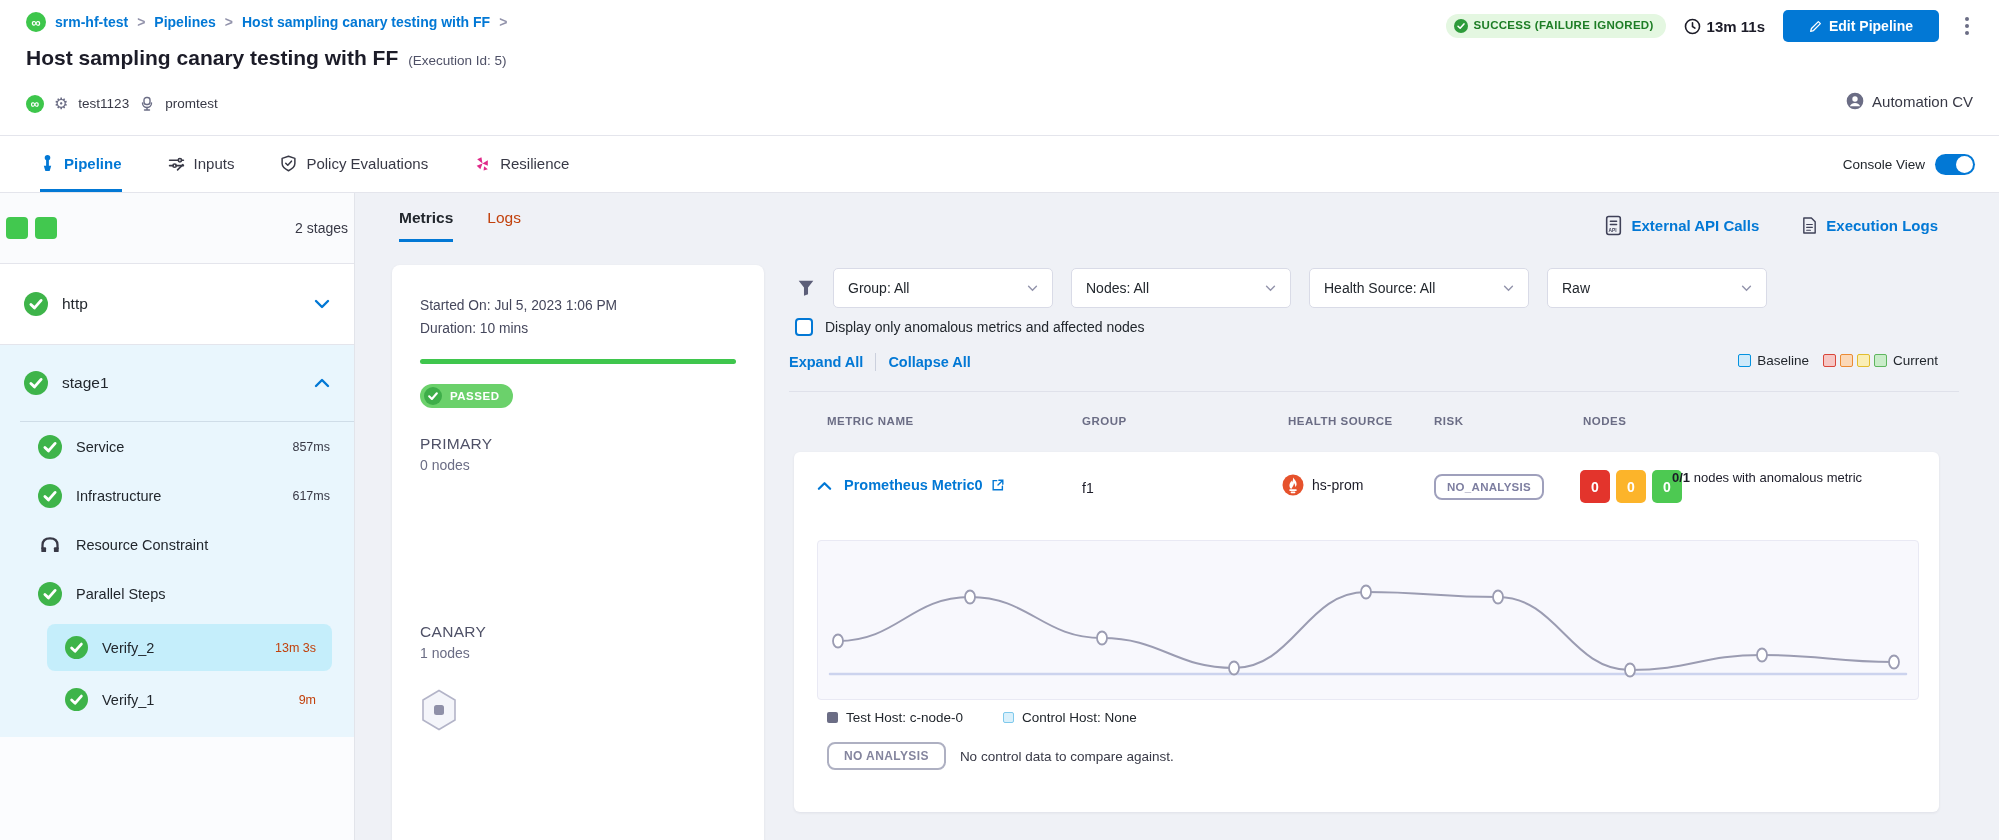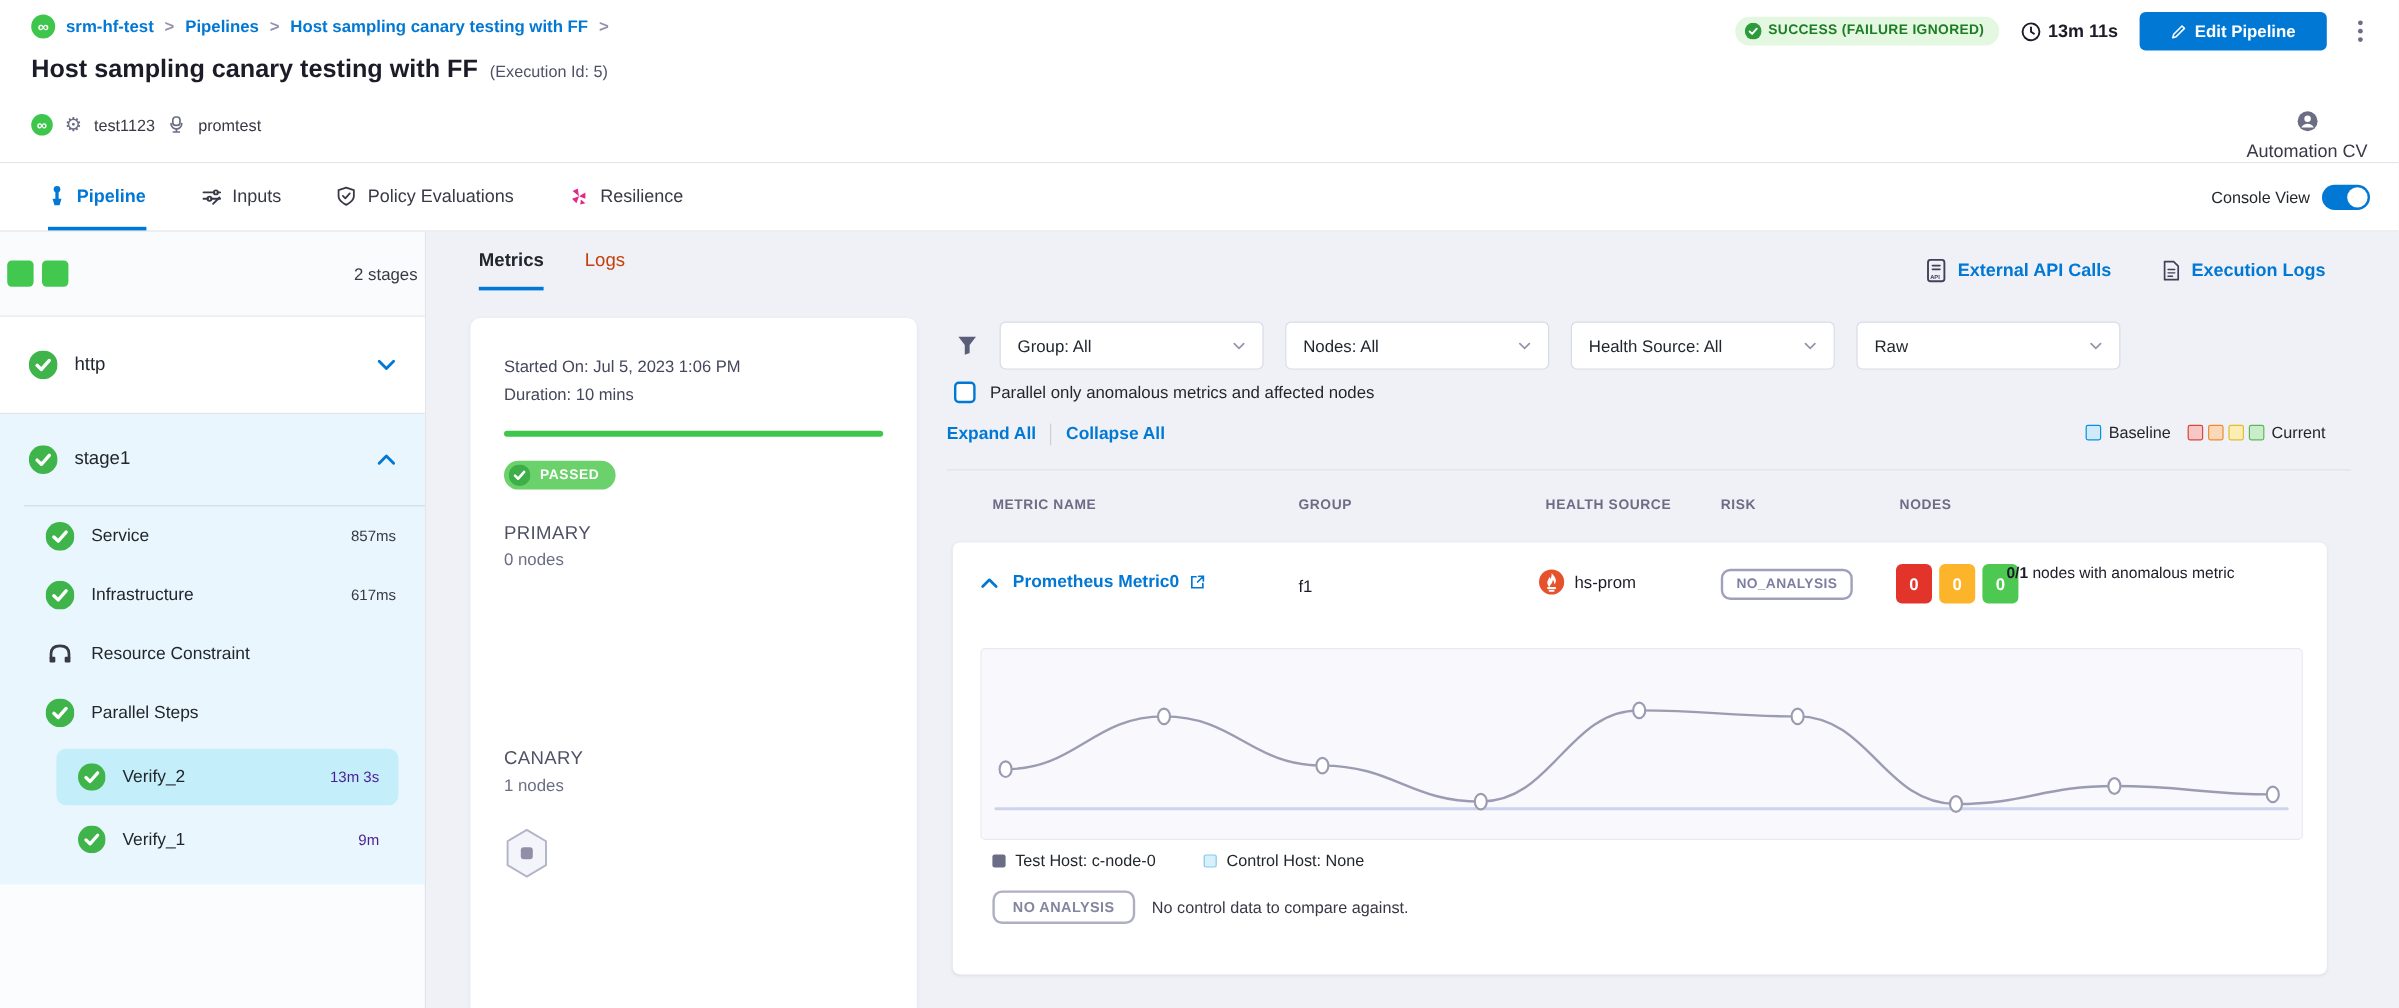--- a/index.html
+++ b/index.html
@@ -18,21 +18,21 @@
   .status-pill { display:flex; gap:6px; background:#e4f7e1; color:#1d7d25; font-size:11.5px; font-weight:700; letter-spacing:.3px; padding:5px 12px 5px 8px; border-radius:13px; }
   .timer { display:flex; align-items:center; gap:6px; font-size:15px; font-weight:700; color:#1c1c28; }
   .btn-primary { display:flex; align-items:center; gap:7px; background:#0278d5; color:#fff; font-size:14px; font-weight:600; padding:8px 26px; border-radius:5px; border:none; cursor:pointer; }
   .kebab { display:flex; flex-direction:column; gap:3px; padding:6px 8px; cursor:pointer; }
   .kebab i { width:4px; height:4px; border-radius:50%; background:#6b6d85; }
   .title-row { position:absolute; left:26px; top:46px; display:flex; align-items:baseline; gap:10px; }
   .page-title { font-size:21px; font-weight:700; color:#1c1c28; }
   .exec-id { font-size:13.5px; color:#4f5167; }
   .meta-row { position:absolute; left:26px; top:94px; display:flex; align-items:center; gap:10px; font-size:13.5px; color:#383946; }
   .gear { color:#6b6d85; font-size:16px; }
-  .user-chip { position:absolute; right:26px; top:92px; display:flex; align-items:center; gap:8px; font-size:15px; color:#383946;flex-direction:column; }
+  .user-chip { position:absolute; right:26px; top:92px; display:flex; align-items:center; gap:8px; font-size:15px; color:#383946; }
 
   
   .tabbar { position:absolute; top:136px; left:0; right:0; height:57px; background:#fff; border-bottom:1px solid #e4e5ec; z-index:3; }
   .tabs { position:absolute; left:40px; top:0; height:100%; display:flex; gap:46px; }
   .tab { display:flex; align-items:center; gap:9px; font-size:15px; color:#383946; cursor:pointer; height:100%; border-bottom:3px solid transparent; padding-top:2px; }
   .tab.active { color:#0278d5; font-weight:700; border-bottom-color:#0278d5; }
   .console-view { position:absolute; right:24px; top:0; height:100%; display:flex; align-items:center; gap:10px; font-size:13.5px; color:#22272d; }
   .toggle { width:40px; height:21px; border-radius:11px; background:#0278d5; position:relative; cursor:pointer; }
   .toggle .knob { position:absolute; right:2px; top:2px; width:17px; height:17px; border-radius:50%; background:#fff; }
 
@@ -46,21 +46,21 @@
   .chev-right { margin-left:auto; }
   .stage-block { background:#e9f6fd; padding-bottom:14px; }
   .stage-hdr { height:76px; display:flex; align-items:center; padding:0 24px; cursor:pointer; }
   .stage-div { border-top:1px solid #cfdde8; margin-left:20px; }
   .srow { height:49px; display:flex; align-items:center; padding-left:38px; padding-right:24px; cursor:pointer; }
   .srow .lbl { font-size:14.5px; color:#22272d; margin-left:14px; }
   .srow .time { margin-left:auto; font-size:12.5px; color:#383946; }
   .vrow { height:47px; display:flex; align-items:center; margin-left:47px; margin-right:22px; padding:0 16px 0 18px; border-radius:8px; cursor:pointer; }
   .vrow.selected { background:#c5eefb; }
   .vrow .lbl { font-size:14.5px; color:#22272d; margin-left:14px; }
-  .vrow .time { margin-left:auto; font-size:12.5px; color:#4c1d95; }
+  .vrow .time { margin-left:auto; font-size:12.5px; color:#c2410c; }
 
   
   .region { position:absolute; top:193px; left:355px; right:0; bottom:0; background:#eff1f6; }
   .mtabs { position:absolute; left:44px; top:16px; display:flex; gap:34px; }
   .mtab { font-size:15.5px; color:#c2410c; padding-bottom:12px; cursor:pointer; border-bottom:3px solid transparent; }
   .mtab.active { font-weight:700; color:#22272d; border-bottom-color:#0278d5; }
   .mid-card { position:absolute; left:37px; top:72px; width:372px; bottom:0; background:#fff; border-radius:8px 8px 0 0; box-shadow:0 1px 3px rgba(40,41,61,.08); padding:30px 28px; }
   .started { font-size:13.8px; color:#45475c; line-height:1.65; }
   .gbar { margin-top:18px; height:5px; border-radius:3px; background:#3fc64d; }
   .passed-pill { margin-top:20px; display:inline-flex; align-items:center; gap:8px; background:#6bd16b; border-radius:14px; padding:3px 14px 3px 4px; color:#fff; font-size:11.5px; font-weight:700; letter-spacing:.5px; }
@@ -385,21 +385,21 @@
       <div class="dd">
         <span>Raw</span>
         <svg class="dchev" width="11" height="7" viewBox="0 0 12 8">
             <path d="M1.5 1.5 L6 6 L10.5 1.5" stroke="#9293ab" stroke-width="1.6" fill="none" stroke-linecap="round"></path>
           </svg>
       </div>
     </div>
 
     <div class="cbx-row">
       <div class="cbx"></div>
-      <span>Parallel only anomalous metrics and affected nodes</span>
+      <span>Display only anomalous metrics and affected nodes</span>
     </div>
 
     <div class="expand-row">
       <a>Expand All</a>
       <span class="vbar"></span>
       <a>Collapse All</a>
     </div>
 
     <div class="legend">
       <div class="lg-item">

